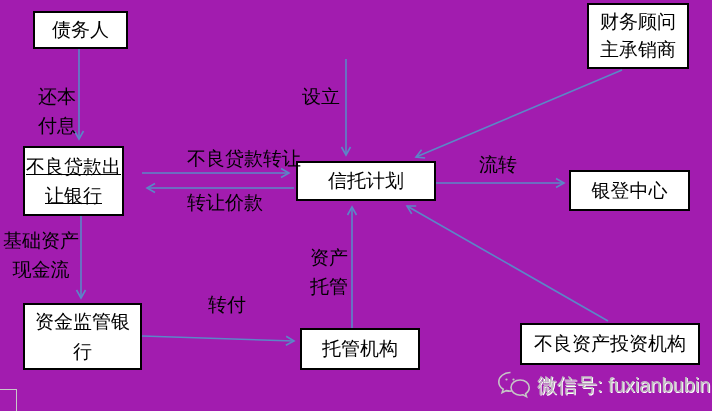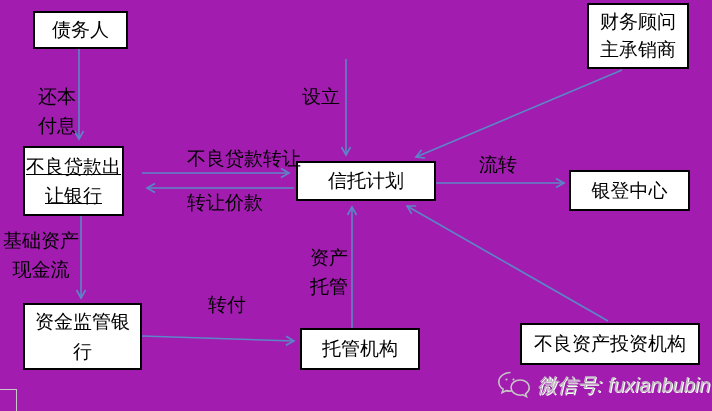--- a/index.html
+++ b/index.html
@@ -34,21 +34,20 @@
   .l-transfer-price{left:187px;top:189px;}
   .l-circulation{left:479px;top:151px;}
   .l-underlying{left:1px;top:227px;width:80px;}
   .l-forward{left:196px;top:291px;margin-left:12px;}
   .l-custody{left:309px;top:244px;width:40px;}
   
   .watermark{
     position:absolute;left:497px;top:370px;display:flex;align-items:center;gap:6px;
     color:#bfbfbf;font-size:20px;text-shadow:1px 1px 0 #ffffff;
     font-family:"Liberation Sans","DejaVu Sans",sans-serif;
-    font-style:italic;
   }
   .corner-fragment{
     position:absolute;left:0;top:389px;width:17px;height:22px;box-sizing:border-box;
     border-top:1px solid #c8c8c8;border-right:1px solid #c8c8c8;
   }
 </style>
 </head>
 <body>
 
 <div class="canvas">

